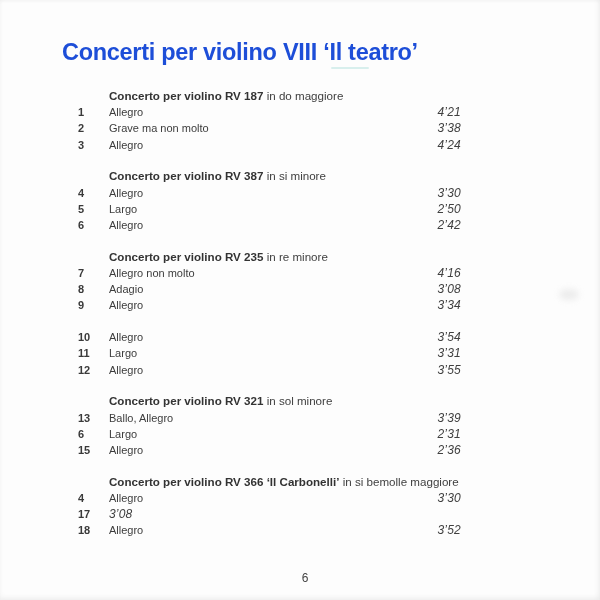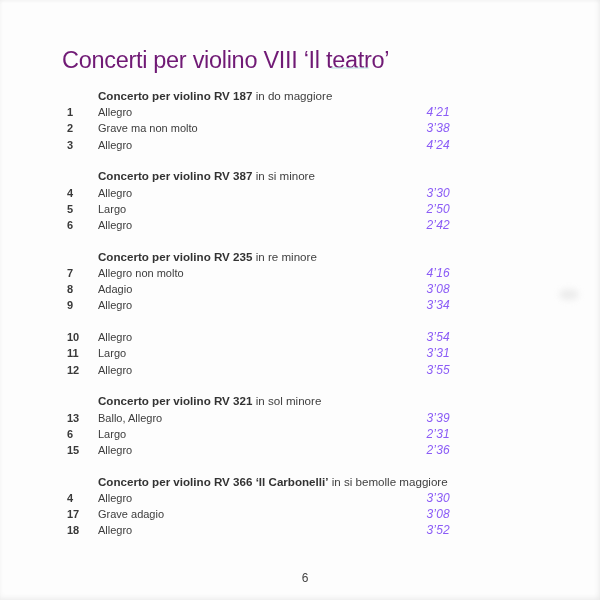--- a/index.html
+++ b/index.html
@@ -14,41 +14,40 @@
     background:#fdfdfd;
     overflow:hidden;
     box-shadow: inset 0 -3px 5px rgba(0,0,0,0.045),
                 inset -3px 0 5px rgba(0,0,0,0.03),
                 inset 0 2px 3px rgba(0,0,0,0.02);
   }
   .album-title {
     position:absolute;
     left:62px; top:39px;
     font-size:23.5px;
-    font-weight:normal;
+    font-weight:bold;
     letter-spacing:-0.3px;
-    color:#701a75;
-    margin-top:8px;
+    color:#1d4ed8;
   }
   
   .artifact-underline {
     position:absolute; left:331px; top:67px;
     width:38px; height:2px;
     background:#bfe6e2; opacity:0.6; border-radius:2px;
   }
   
   .artifact-smudge {
     position:absolute; left:559px; top:289px;
     width:20px; height:11px;
     background:#d8d8d8; opacity:0.45;
     filter:blur(3px); border-radius:50%;
   }
   .tracklist {
     position:absolute;
-    left:5px; top:88px;
+    left:16px; top:88px;
     width:508px;
   }
   .section { margin-bottom:15.6px; }
   .section-header {
     padding-left:93px; padding-right:63px;
     line-height:16.2px;
     font-size:11.6px;
     color:#3a3a3a;
   }
   .section-header .work { font-weight:bold; color:#333333; }
@@ -68,21 +67,21 @@
   }
   .track-movement {
     flex:1 1 auto;
     font-size:11px;
     color:#3c3c3c;
   }
   .track-duration {
     flex:0 0 auto;
     font-size:12px;
     font-style:italic;
-    color:#8b5cf6;
+    color:#404040;
     letter-spacing:0.2px;
   }
   .page-number {
     position:absolute;
     left:0; top:571px;
     width:610px;
     text-align:center;
     font-size:12px;
     color:#444444;
   }
@@ -187,21 +186,20 @@
       </div>
       <div class="section">
         <div class="section-header"><span class="work">Concerto per violino RV 366 ‘Il Carbonelli’</span> <span class="key">in si bemolle maggiore</span></div>
         <div class="track-row">
           <span class="track-number">4</span>
           <span class="track-movement">Allegro</span>
           <span class="track-duration">3’30</span>
         </div>
         <div class="track-row">
           <span class="track-number">17</span>
-          <span class="track-movement">Grave adagio</span>
           <span class="track-duration">3’08</span>
         </div>
         <div class="track-row">
           <span class="track-number">18</span>
           <span class="track-movement">Allegro</span>
           <span class="track-duration">3’52</span>
         </div>
       </div>
     </div>
 

